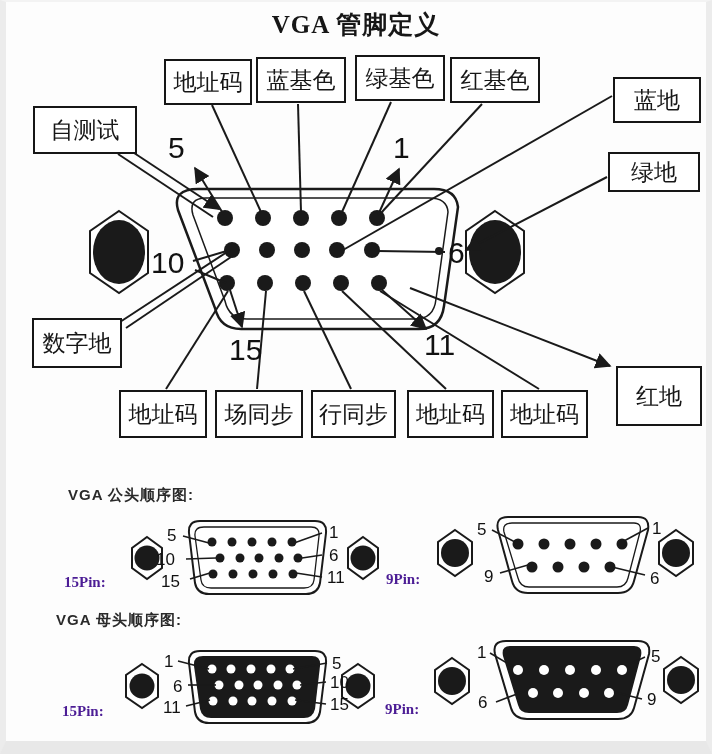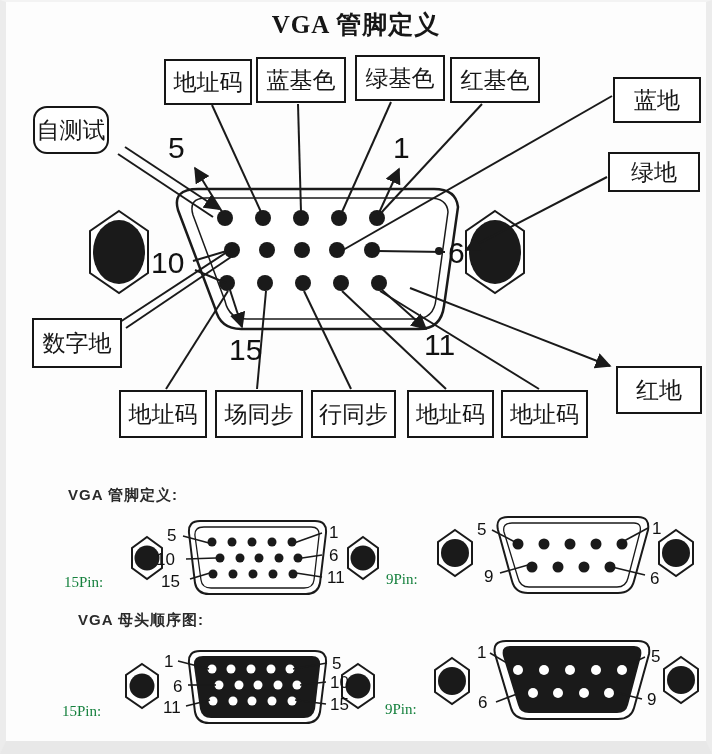--- a/index.html
+++ b/index.html
@@ -7,21 +7,21 @@
          border-left:6px solid #ececec;border-right:6px solid #ececec;border-bottom:13px solid #e8e8e8;border-top:2px solid #f3f3f3;
          box-sizing:border-box;font-family:"Liberation Sans",sans-serif;color:#161616;}
   #shapes{position:absolute;left:-6px;top:-2px;width:712px;height:754px;}
   .title{position:absolute;left:0;right:0;top:6px;text-align:center;
          font-family:"Liberation Serif",serif;font-weight:bold;font-size:25px;letter-spacing:1px;}
   .callout{position:absolute;background:#fff;border:2px solid #161616;display:flex;align-items:center;justify-content:center;
            font-size:23px;line-height:1;white-space:nowrap;box-sizing:border-box;}
   .pinnum{position:absolute;font-size:30px;font-weight:400;line-height:1;color:#111;}
   .smallnum{position:absolute;font-size:17px;line-height:1;color:#111;}
   .sechead{position:absolute;font-size:15px;font-weight:bold;color:#2a2a2a;letter-spacing:1px;}
-  .cap{position:absolute;font-family:"Liberation Serif",serif;font-weight:normal;font-size:15px;color:#15803d;}
+  .cap{position:absolute;font-family:"Liberation Serif",serif;font-weight:bold;font-size:15px;color:#4c1d95;}
 </style>
 </head>
 <body>
 
 <div id="stage">
 
   <svg id="shapes" viewBox="0 0 712 754" xmlns="http://www.w3.org/2000/svg">
     <defs>
       <marker id="arr" viewBox="0 0 10 10" refX="9" refY="5" markerWidth="8" markerHeight="8" orient="auto-start-reverse">
         <path d="M0 0 L10 5 L0 10 z" fill="#1a1a1a"></path>
@@ -203,57 +203,57 @@
         <path d="M490 653 L512 666"></path>
           <path d="M645 657 L626 666"></path>
         <path d="M496 702 L525 691"></path>
           <path d="M642 699 L614 692"></path>
       </g>
     </g>
   </svg>
 
   <div class="title">VGA 管脚定义</div>
 
-  <div class="callout" style="left:27px;top:104px;width:76px;height:48px;border-radius:14px;">自测试</div>
+  <div class="callout" style="left:27px;top:104px;width:104px;height:48px;">自测试</div>
   <div class="callout" style="left:158px;top:57px;width:88px;height:46px;">地址码</div>
   <div class="callout" style="left:250px;top:55px;width:90px;height:46px;">蓝基色</div>
   <div class="callout" style="left:349px;top:53px;width:90px;height:46px;">绿基色</div>
   <div class="callout" style="left:444px;top:55px;width:90px;height:46px;">红基色</div>
   <div class="callout" style="left:607px;top:75px;width:88px;height:46px;">蓝地</div>
   <div class="callout" style="left:602px;top:150px;width:92px;height:40px;">绿地</div>
   <div class="callout" style="left:26px;top:316px;width:90px;height:50px;">数字地</div>
-  <div class="callout" style="left:610px;top:364px;width:86px;height:48px;">红地</div>
+  <div class="callout" style="left:610px;top:364px;width:86px;height:60px;">红地</div>
   <div class="callout" style="left:113px;top:388px;width:88px;height:48px;">地址码</div>
   <div class="callout" style="left:209px;top:388px;width:88px;height:48px;">场同步</div>
   <div class="callout" style="left:305px;top:388px;width:85px;height:48px;">行同步</div>
   <div class="callout" style="left:401px;top:388px;width:87px;height:48px;">地址码</div>
   <div class="callout" style="left:495px;top:388px;width:87px;height:48px;">地址码</div>
 
   <div class="pinnum" style="left:162px;top:131px;">5</div>
   <div class="pinnum" style="left:387px;top:131px;">1</div>
   <div class="pinnum" style="left:145px;top:246px;">10</div>
   <div class="pinnum" style="left:442px;top:236px;">6</div>
   <div class="pinnum" style="left:223px;top:333px;">15</div>
   <div class="pinnum" style="left:418px;top:328px;">11</div>
 
-  <div class="sechead" style="left:62px;top:484px;">VGA 管脚定义:</div>
+  <div class="sechead" style="left:62px;top:484px;">VGA 公头顺序图:</div>
   <div class="cap" style="left:58px;top:572px;">15Pin:</div>
   <div class="smallnum" style="left:161px;top:525px;">5</div>
   <div class="smallnum" style="left:323px;top:522px;">1</div>
   <div class="smallnum" style="left:150px;top:549px;">10</div>
   <div class="smallnum" style="left:323px;top:545px;">6</div>
   <div class="smallnum" style="left:155px;top:571px;">15</div>
   <div class="smallnum" style="left:321px;top:567px;">11</div>
   <div class="cap" style="left:380px;top:569px;">9Pin:</div>
   <div class="smallnum" style="left:471px;top:519px;">5</div>
   <div class="smallnum" style="left:646px;top:518px;">1</div>
   <div class="smallnum" style="left:478px;top:566px;">9</div>
   <div class="smallnum" style="left:644px;top:568px;">6</div>
 
-  <div class="sechead" style="left:72px;top:609px;">VGA 母头顺序图:</div>
+  <div class="sechead" style="left:50px;top:609px;">VGA 母头顺序图:</div>
   <div class="cap" style="left:56px;top:701px;">15Pin:</div>
   <div class="smallnum" style="left:158px;top:651px;">1</div>
   <div class="smallnum" style="left:326px;top:653px;">5</div>
   <div class="smallnum" style="left:167px;top:676px;">6</div>
   <div class="smallnum" style="left:324px;top:672px;">10</div>
   <div class="smallnum" style="left:157px;top:697px;">11</div>
   <div class="smallnum" style="left:324px;top:694px;">15</div>
   <div class="cap" style="left:379px;top:699px;">9Pin:</div>
   <div class="smallnum" style="left:471px;top:642px;">1</div>
   <div class="smallnum" style="left:645px;top:646px;">5</div>

